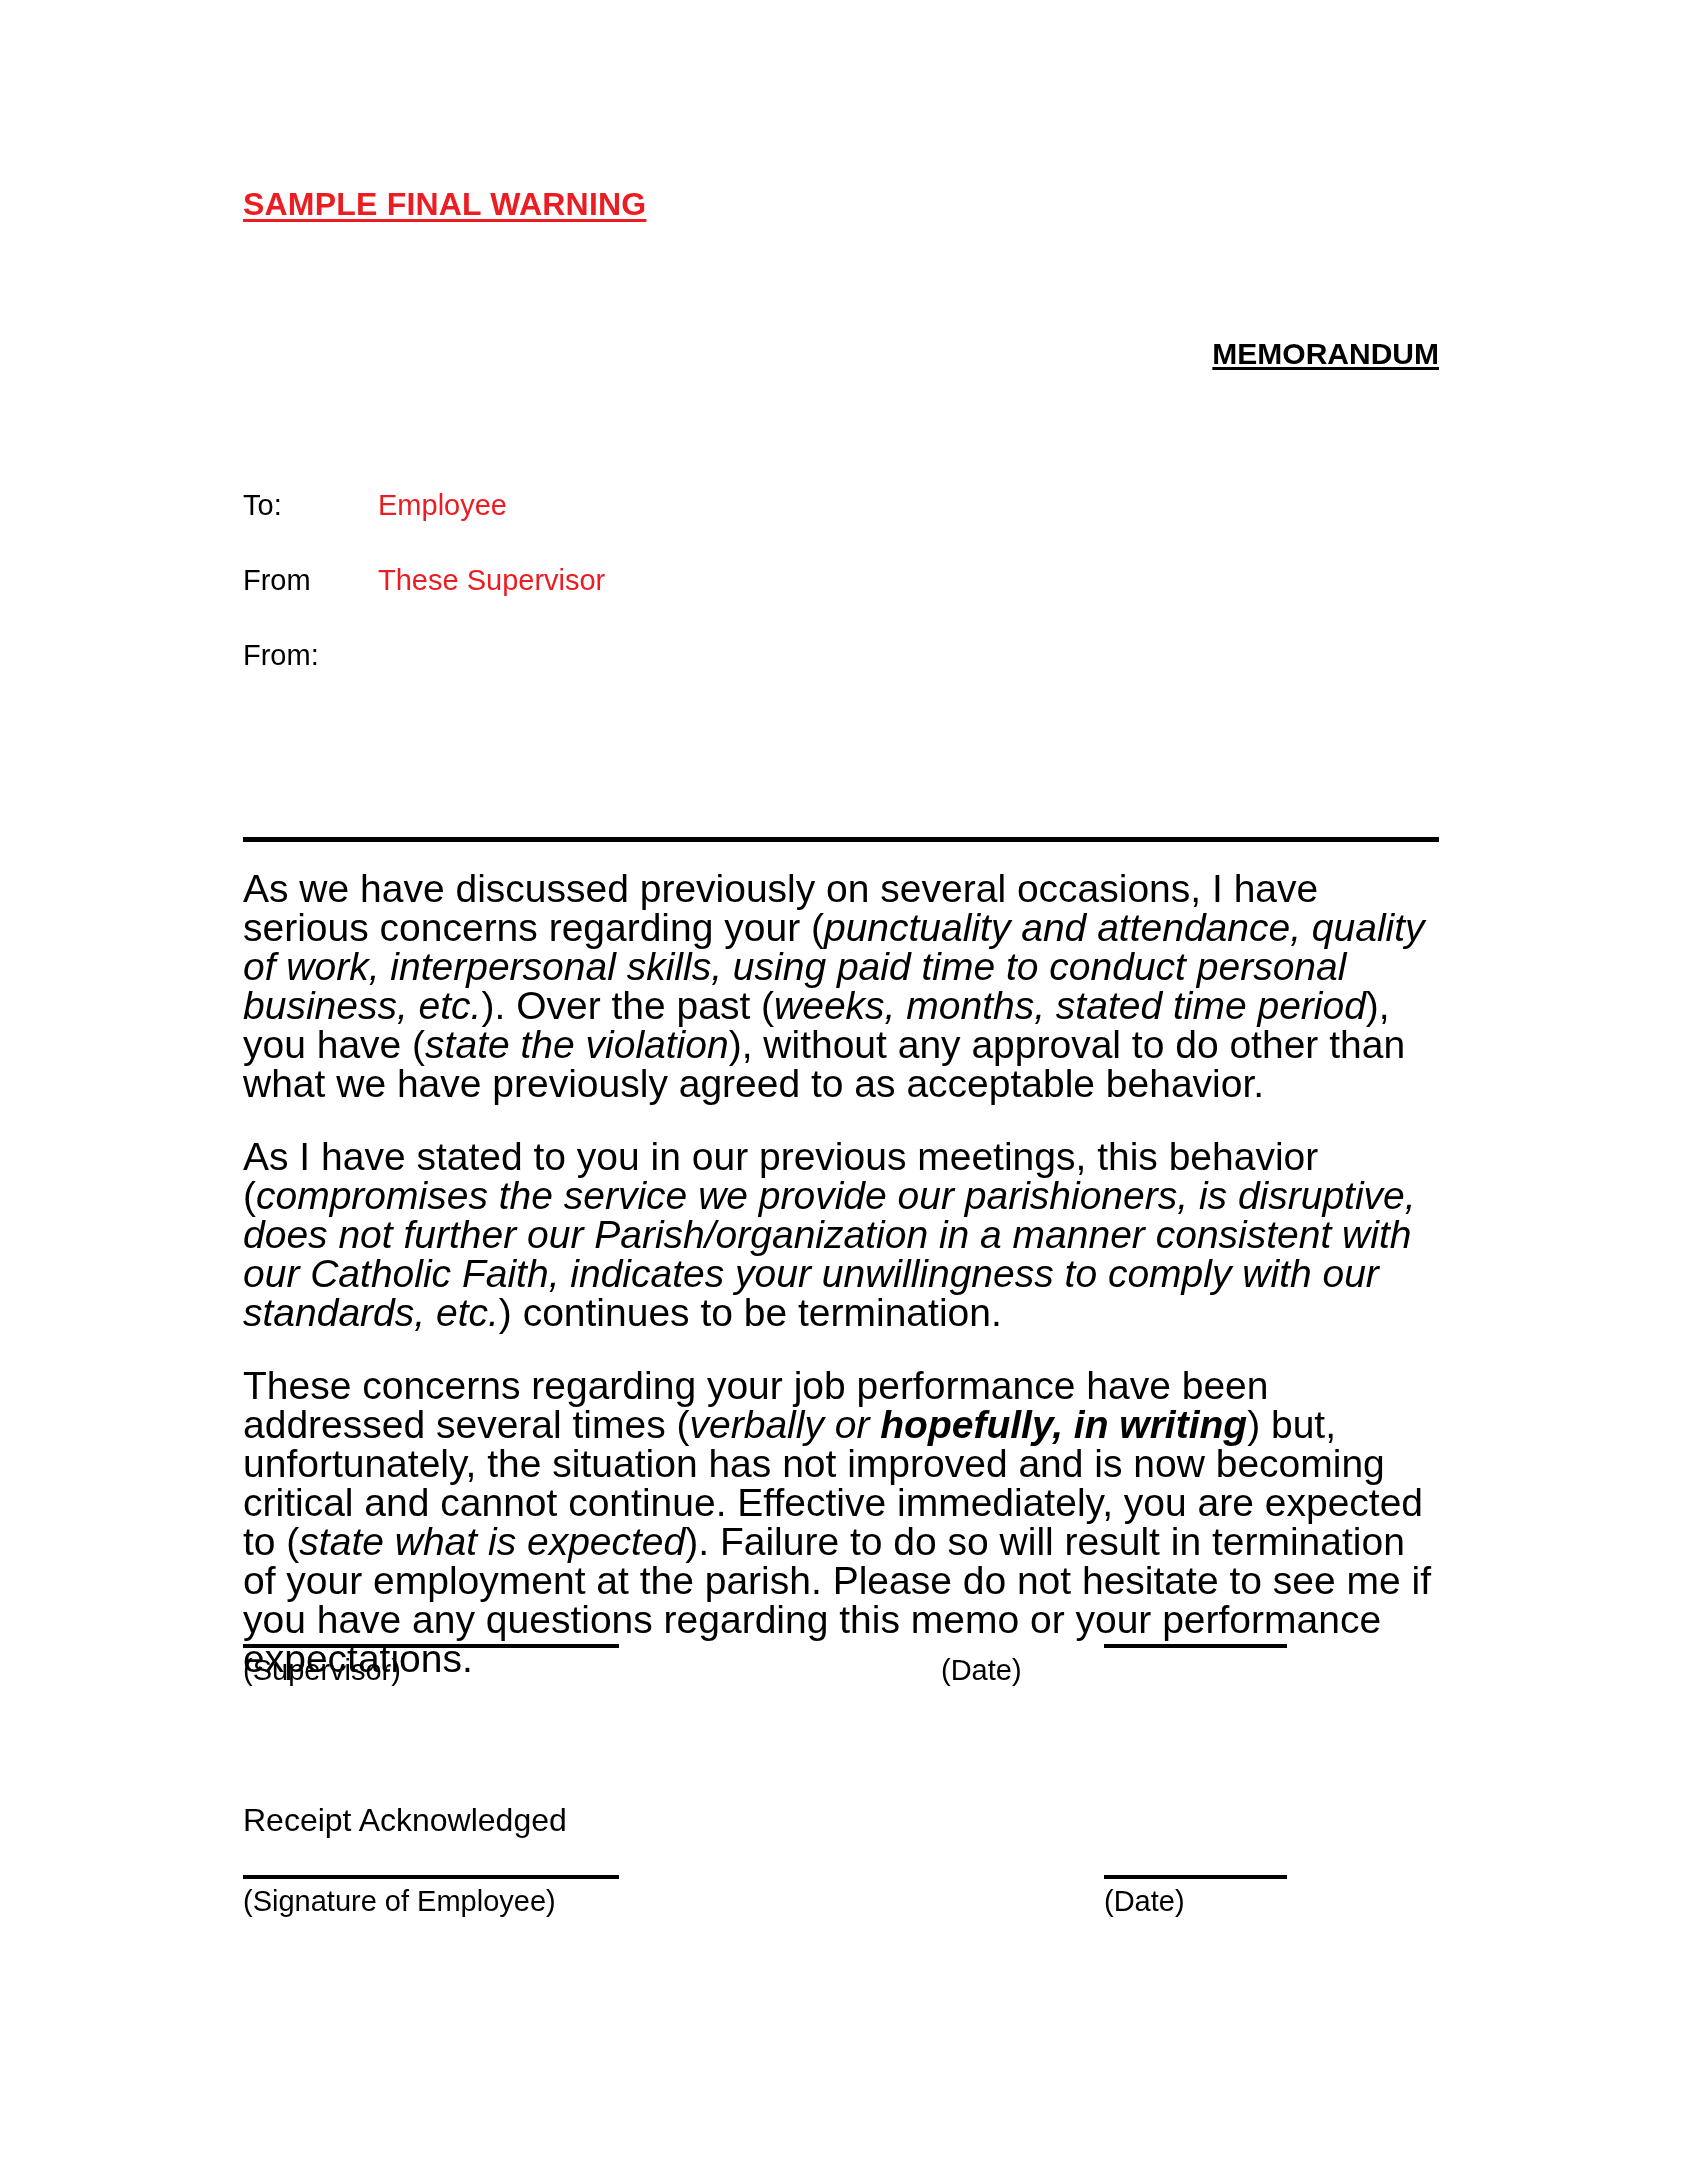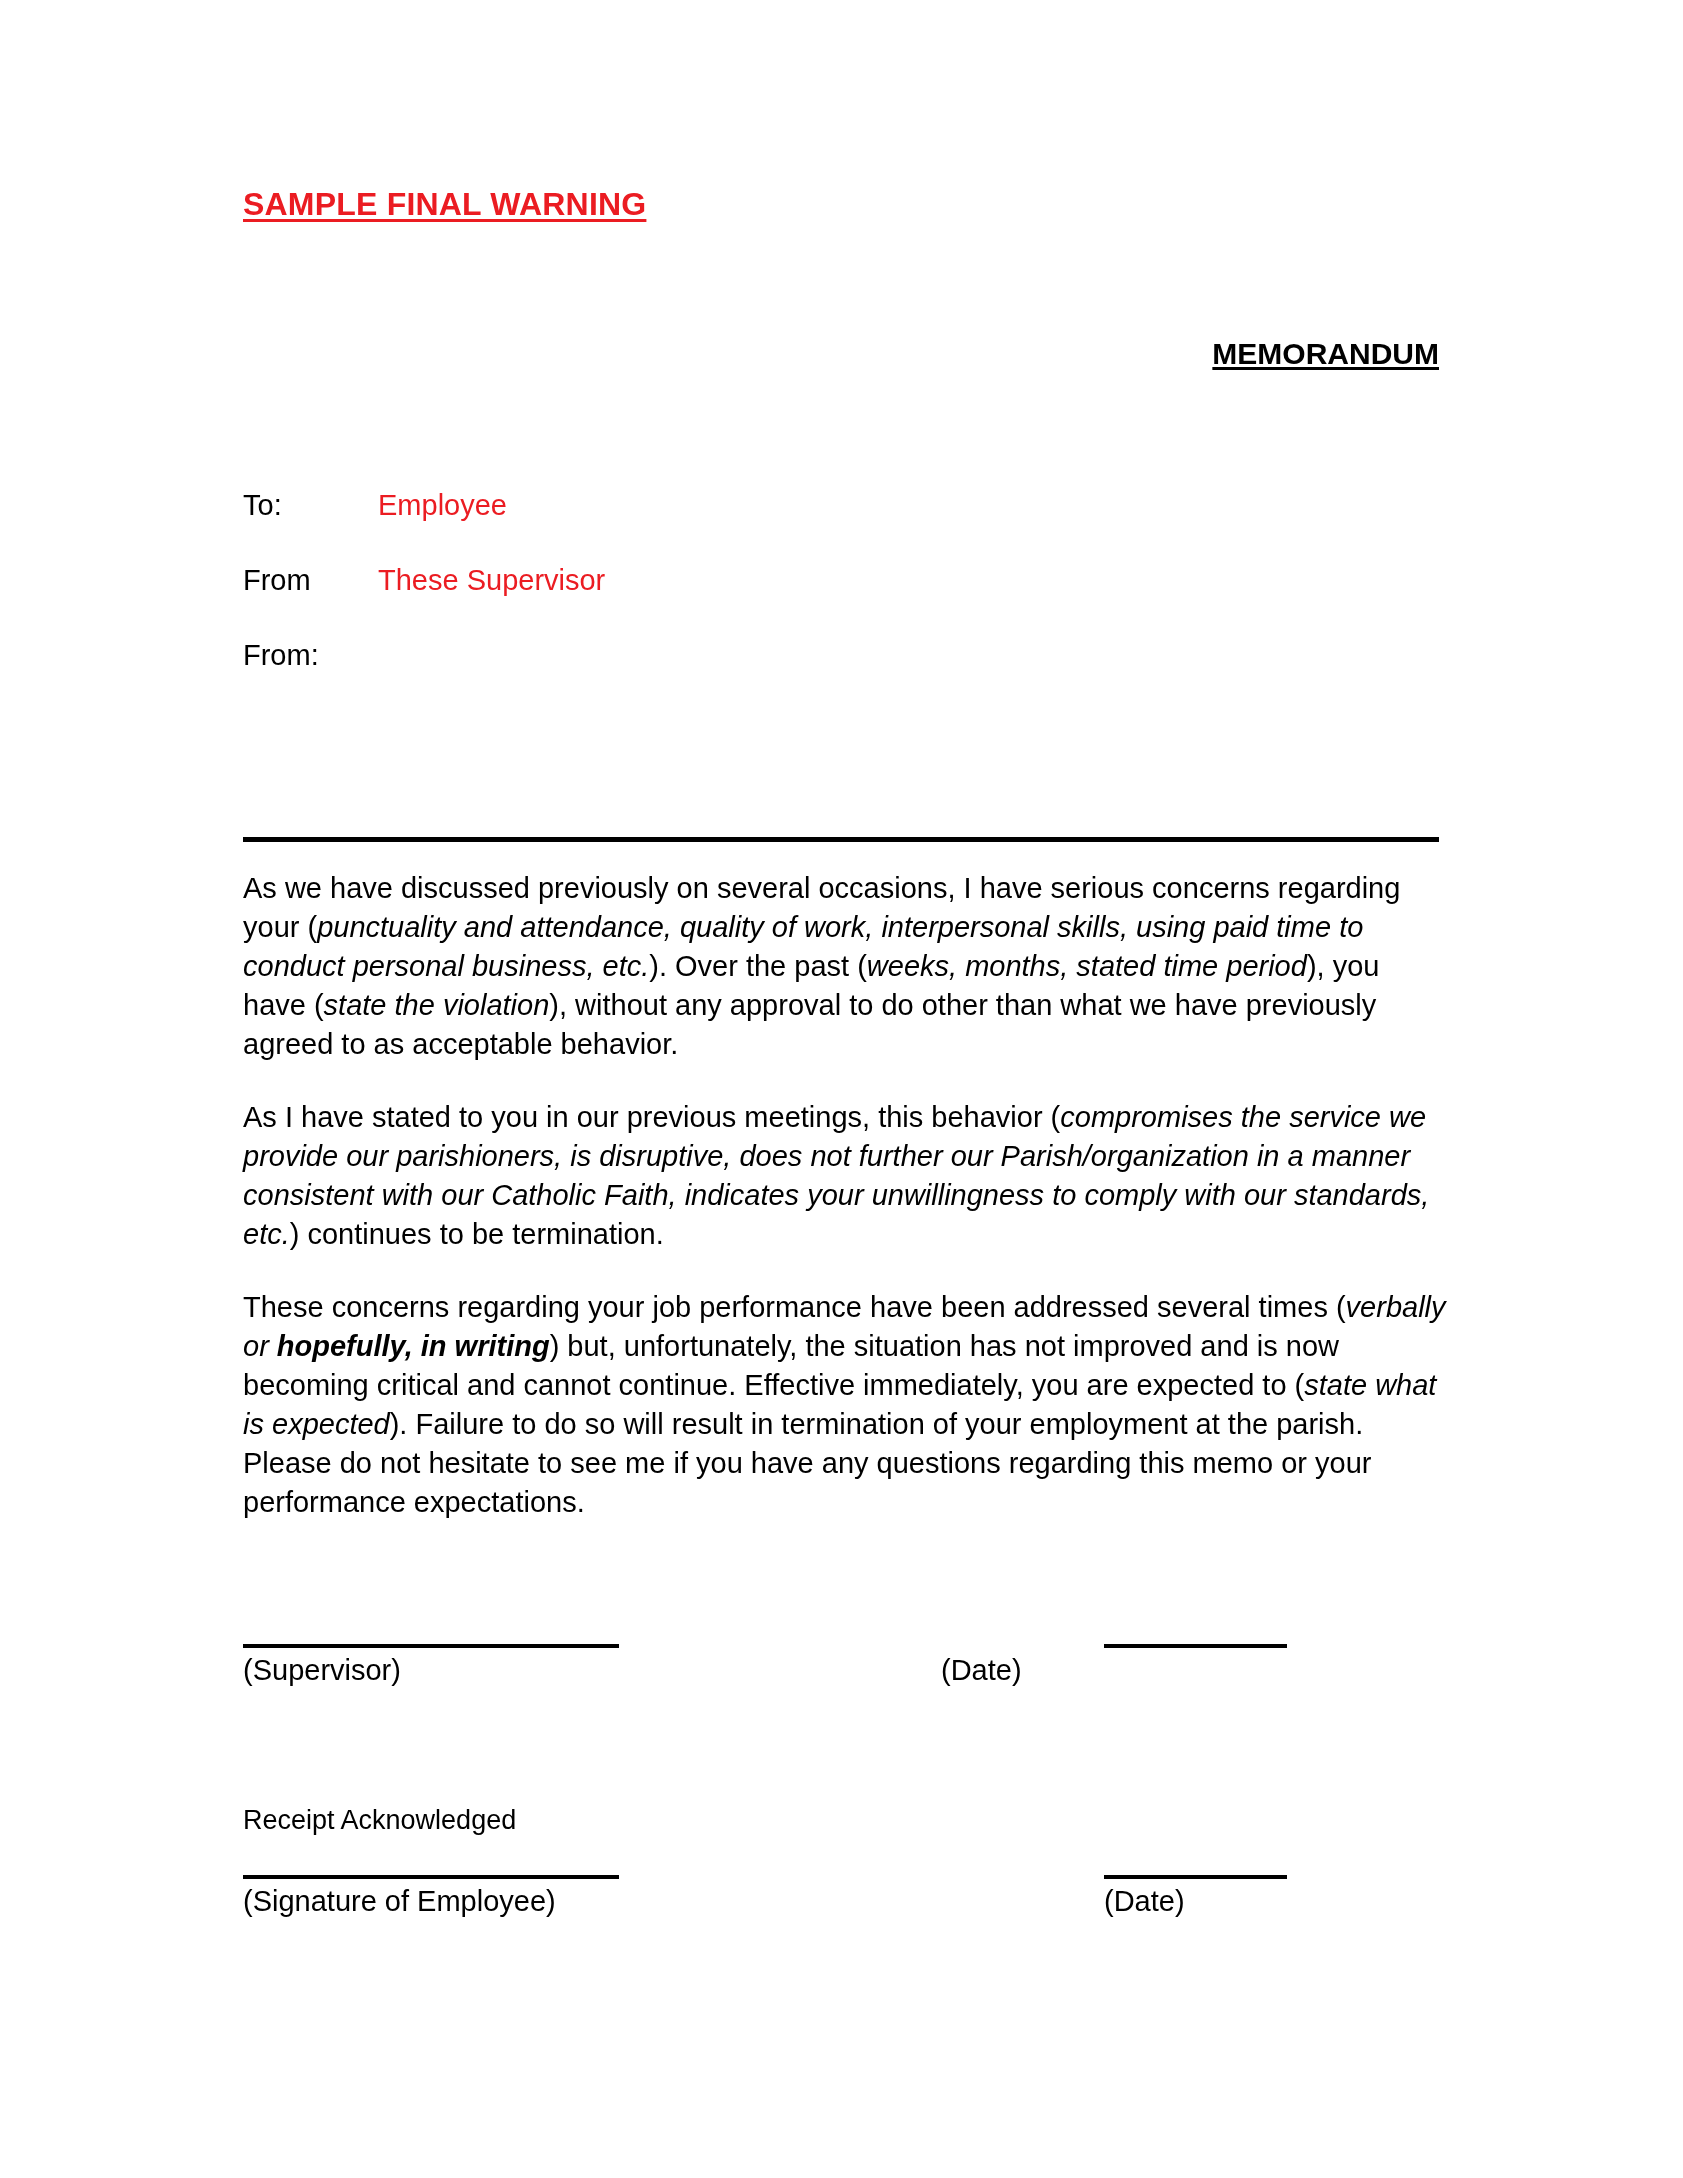--- a/index.html
+++ b/index.html
@@ -94,21 +94,21 @@
     height: 0;
     border-top: 5px solid #000000;
   }
 
   
   .body-copy {
     position: absolute;
     left: 243px;
     top: 869px;
     width: 1203px;
-    font-size: 29px;
+    font-size: 39px;
     line-height: 39px;
     color: #000000;
   }
   .body-copy p {
     margin: 0 0 34px 0;
   }
   .body-copy i {
     font-style: italic;
   }
   .body-copy b {
@@ -141,21 +141,21 @@
 
   .line-supervisor { left: 0px;   top: 24px;  width: 376px; }
   .cap-supervisor  { left: 0px;   top: 34px; }
   .cap-date-top    { left: 698px; top: 34px; }
   .line-date-top   { left: 861px; top: 24px;  width: 183px; }
 
   .receipt-label {
     position: absolute;
     left: 243px;
     top: 1804px;
-    font-size: 27px;
+    font-size: 32px;
     line-height: 32px;
     color: #000000;
     white-space: nowrap;
   }
 
   .sig-area-bottom {
     position: absolute;
     left: 243px;
     top: 1875px;
     width: 1203px;

